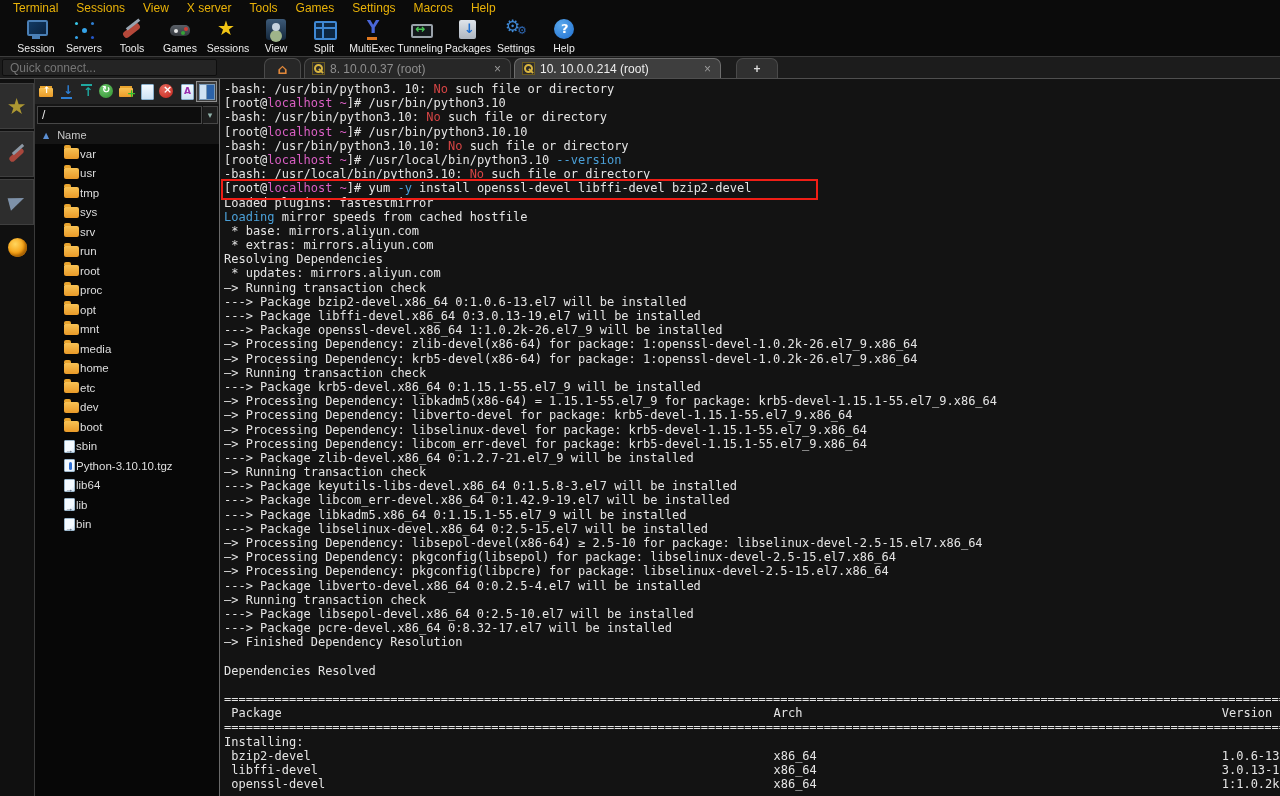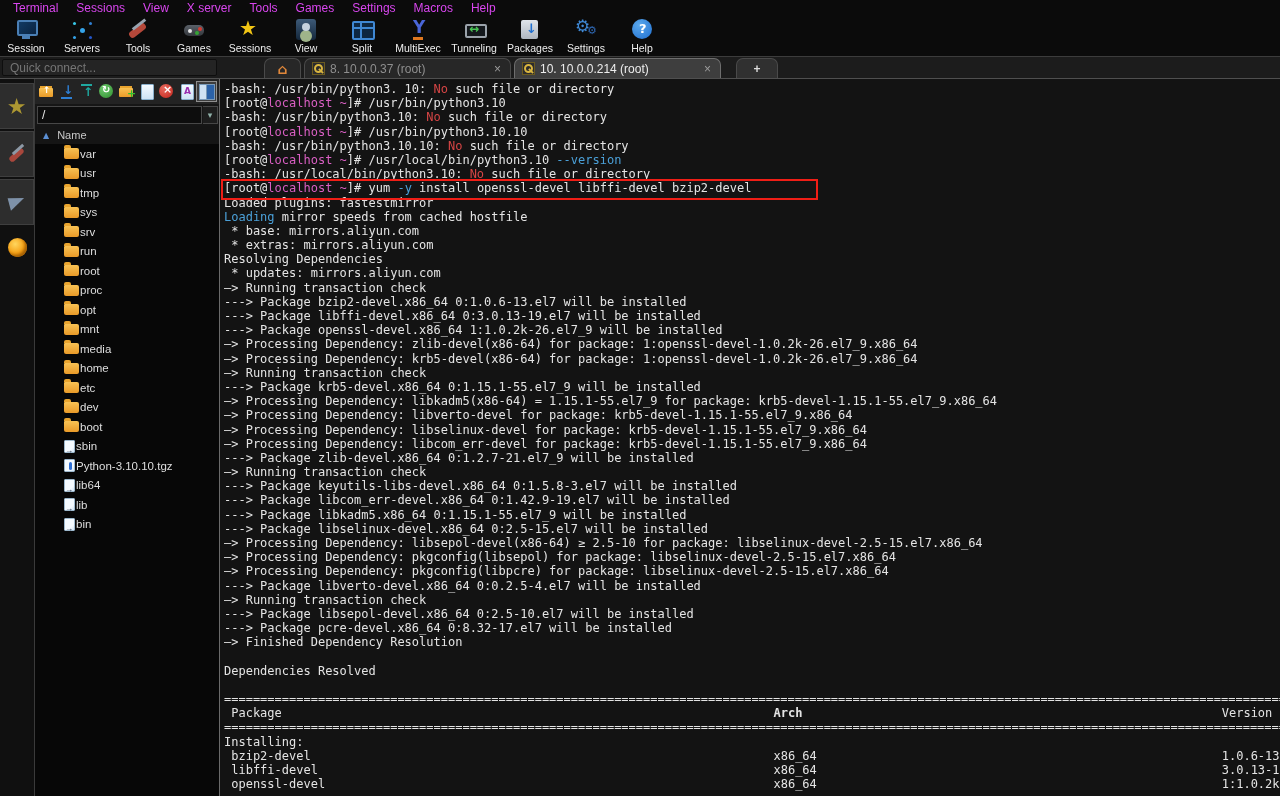--- a/index.html
+++ b/index.html
@@ -1,24 +1,24 @@
 <!DOCTYPE html>
 <html style="--t-bg: #131313; --t-fg: #e4e4e4; --t-red: #d64545; --t-cyan: #4ba0d8; --t-magenta: #d95fc3; --t-hl: #f01e16;"><head>
 <meta charset="utf-8">
 <style>
   * { margin:0; padding:0; box-sizing:border-box; }
   html,body { width:1280px; height:796px; overflow:hidden; background:#0a0a0a; }
   body { font-family:"Liberation Sans", sans-serif; }
 
   
   .menubar { height:15px; background:#0b0b0b; display:flex; align-items:center; padding-left:4px; }
-  .menu-item { padding:0 9px; color:#d946ef; font:12px "Liberation Sans",sans-serif; cursor:default; }
+  .menu-item { padding:0 9px; color:#eab308; font:12px "Liberation Sans",sans-serif; cursor:default; }
 
   
-  .toolbar { height:41px; background:#0b0b0b; display:flex; padding-left:2px;gap:8px; }
+  .toolbar { height:41px; background:#0b0b0b; display:flex; padding-left:12px; }
   .tbtn { width:48px; display:flex; flex-direction:column; align-items:center; padding-top:2px; }
   .tlabel { font:10.5px "Liberation Sans",sans-serif; color:#ededed; margin-top:0px; white-space:nowrap; }
   .ticon { position:relative; width:26px; height:25px; display:inline-block; font-family:"DejaVu Sans",sans-serif; }
   .session-icon::before { content:""; position:absolute; left:4px; top:3px; width:17px; height:12px; border:2px solid #4a7fb5; background:linear-gradient(135deg,#123a63,#0a2340); border-radius:2px; }
   .session-icon::after { content:""; position:absolute; left:9px; bottom:3px; width:8px; height:3px; background:#4a7fb5; }
   .servers-icon::before { content:""; position:absolute; left:11px; top:11px; width:5px; height:5px; border-radius:50%; background:#35a3e8;
       box-shadow:8px -7px 0 -1px #2f7fd2, -8px -7px 0 -1px #38c8e8, 8px 7px 0 -1px #2456c8, -8px 7px 0 -1px #35a3e8; }
   .tools-icon::before { content:""; position:absolute; left:3px; top:10px; width:19px; height:7px; background:#b5483a; border-radius:3px; transform:rotate(-38deg); }
   .tools-icon::after { content:""; position:absolute; left:6px; top:6px; width:16px; height:3px; background:#98a4b0; transform:rotate(-38deg); }
   .games-icon::before { content:""; position:absolute; left:3px; top:8px; width:20px; height:11px; background:linear-gradient(#5a6068,#34383d); border-radius:5px; }
@@ -384,20 +384,20 @@
       <div class="tl">—&gt; Processing Dependency: pkgconfig(libpcre) for package: libselinux-devel-2.5-15.el7.x86_64</div>
       <div class="tl">---&gt; Package libverto-devel.x86_64 0:0.2.5-4.el7 will be installed</div>
       <div class="tl">—&gt; Running transaction check</div>
       <div class="tl">---&gt; Package libsepol-devel.x86_64 0:2.5-10.el7 will be installed</div>
       <div class="tl">---&gt; Package pcre-devel.x86_64 0:8.32-17.el7 will be installed</div>
       <div class="tl">—&gt; Finished Dependency Resolution</div>
       <div class="tl"></div>
       <div class="tl">Dependencies Resolved</div>
       <div class="tl"></div>
       <div class="tl">======================================================================================================================================================</div>
-      <div class="tl cols"><span style="left: 0px;"> Package</span><span style="left: 549.48px; font-weight: bold;">Arch</span><span style="left: 997.74px;">Version</span></div>
+      <div class="tl cols"><span style="left: 0px;"> Package</span><span style="left: 549.48px;">Arch</span><span style="left: 997.74px;">Version</span></div>
       <div class="tl">======================================================================================================================================================</div>
       <div class="tl">Installing:</div>
       <div class="tl cols"><span style="left: 0px;"> bzip2-devel</span><span style="left: 549.48px;">x86_64</span><span style="left: 997.74px;">1.0.6-13.el7</span></div>
       <div class="tl cols"><span style="left: 0px; text-align: center;"> libffi-devel</span><span style="left: 549.48px;">x86_64</span><span style="left: 997.74px;">3.0.13-19.el7</span></div>
       <div class="tl cols"><span style="left: 0px;"> openssl-devel</span><span style="left: 549.48px;">x86_64</span><span style="left: 997.74px;">1:1.0.2k-26.el7_9</span></div>
     </div>
 </div>
 
 </body></html>

